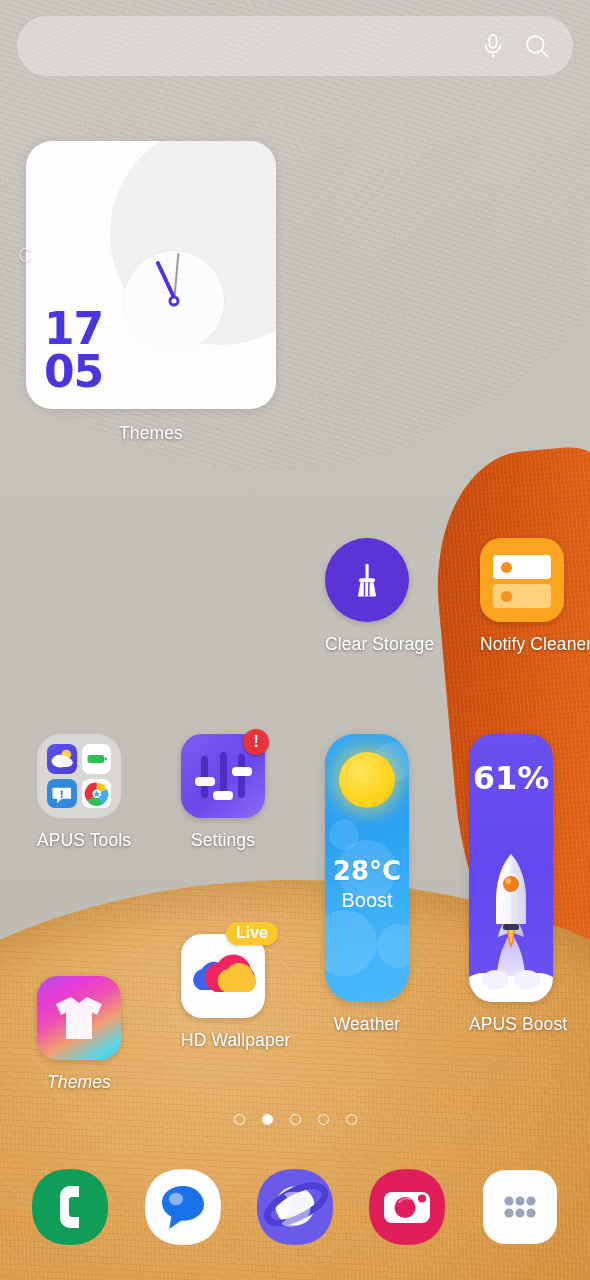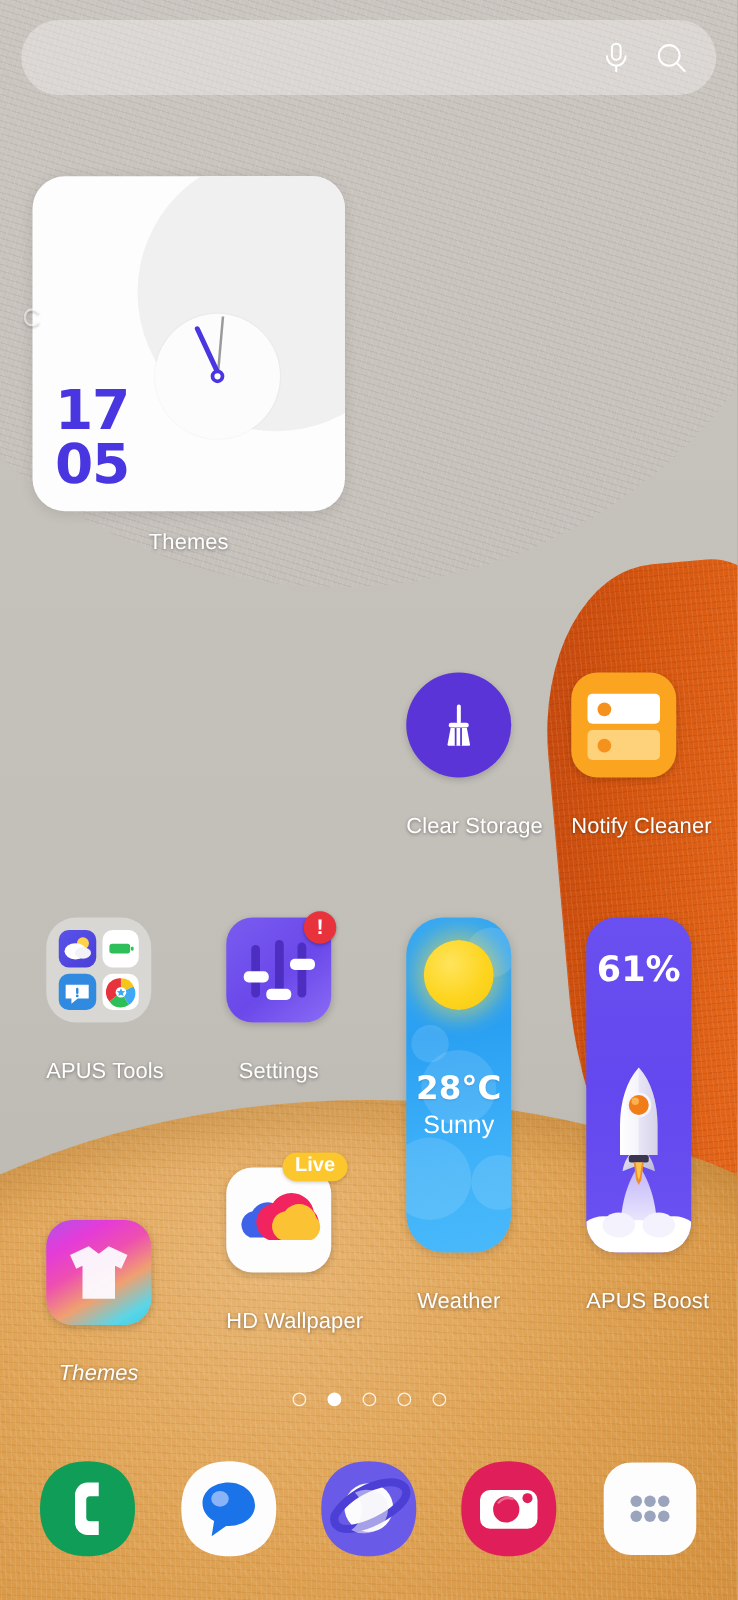--- a/index.html
+++ b/index.html
@@ -145,21 +145,21 @@
     position:absolute; left:-8px; top:103px;
     color:rgba(255,255,255,.55); font-size:20px;
     z-index:3; text-shadow:0 1px 2px rgba(0,0,0,.2);
   }
   #clock-widget .label{ margin-top:14px; }
 
   
   .icon-wrap{ width:84px; height:84px; margin:0 auto; position:relative; }
   .sq{ width:84px; height:84px; border-radius:21px; position:relative; overflow:hidden; }
   .sq-shadow{ box-shadow:0 2px 6px rgba(0,0,0,.18); }
-  .cell .label{ margin-top:28px; }
+  .cell .label{ margin-top:12px; }
 
   
   .clearstorage-circle{
     width:84px; height:84px; border-radius:50%;
     background:#5b34d8;
     box-shadow:0 2px 6px rgba(0,0,0,.18);
     display:flex; align-items:center; justify-content:center;
   }
 
   
@@ -239,21 +239,21 @@
 
   
   .boost-card{
     width:84px; height:268px; border-radius:24px;
     background:linear-gradient(180deg,#6a50f0 0%, #6248ee 50%, #6b52f2 100%);
     position:relative; overflow:hidden;
     box-shadow:0 2px 8px rgba(0,0,0,.15);
   }
   .boost-pct{
     position:absolute; left:0; right:0; top:25px;
-    color:#fff; font-weight:700; font-size:28px;
+    color:#fff; font-weight:700; font-size:32px;
     font-family:"DejaVu Sans", sans-serif;
   }
   .rocket-zone{ position:absolute; left:0; right:0; top:106px; height:162px; }
   .cloud-bank{
     position:absolute; left:0; right:0; bottom:0; height:56px;
   }
 
   
   #page-dots{
     position:absolute; left:0; right:0; top:1114px;
@@ -329,21 +329,21 @@
         <rect x="11.1" y="2.2" width="1.9" height="9.2" rx=".9" fill="#fff"></rect>
         <rect x="7.2" y="10.9" width="9.6" height="2.3" rx="1.1" fill="#fff"></rect>
         <path d="M8.1 13.4h7.8l1.5 7.9c.05.3-.18.6-.5.6H7.1c-.32 0-.55-.3-.5-.6z" fill="#fff"></path>
         <path d="M10.5 13.4v8.5M13.1 13.4v8.5" stroke="#5b34d8" stroke-width=".85"></path>
       </svg>
     </div>
   </div>
   <div class="label">Clear Storage</div>
 </div>
 
-<div class="cell" style="left:457px; top:538px; width:84px;text-align:center;">
+<div class="cell" style="left:480px; top:538px; width:84px;text-align:center;">
   <div class="icon-wrap">
     <div class="sq sq-shadow notify-sq">
       <div class="notify-row a">
           <div class="notify-dot"></div>
         </div>
       <div class="notify-row b">
           <div class="notify-dot"></div>
         </div>
     </div>
   </div>
@@ -405,21 +405,21 @@
 
 <div class="cell" style="left:325px; top:734px; width:84px;">
   <div class="weather-card">
     <div class="w-bubble" style="left:48px; top:8px; width:40px; height:40px;"></div>
     <div class="w-bubble" style="left:4px; top:86px; width:30px; height:30px;"></div>
     <div class="w-bubble" style="left:12px; top:106px; width:60px; height:60px;"></div>
     <div class="w-bubble" style="left:-14px; top:176px; width:66px; height:66px;"></div>
     <div class="w-bubble" style="left:52px; top:190px; width:44px; height:44px;"></div>
     <div class="sun"></div>
     <div class="w-temp">28°C</div>
-    <div class="w-cond">Sunny</div>
+    <div class="w-cond">Boost</div>
   </div>
   <div class="label">Weather</div>
 </div>
 
 <div class="cell" style="left:469px; top:734px; width:84px;">
   <div class="boost-card">
     <div class="boost-pct">61%</div>
     <div class="rocket-zone">
       <svg width="84" height="162" viewBox="0 0 84 162">
         <defs>

